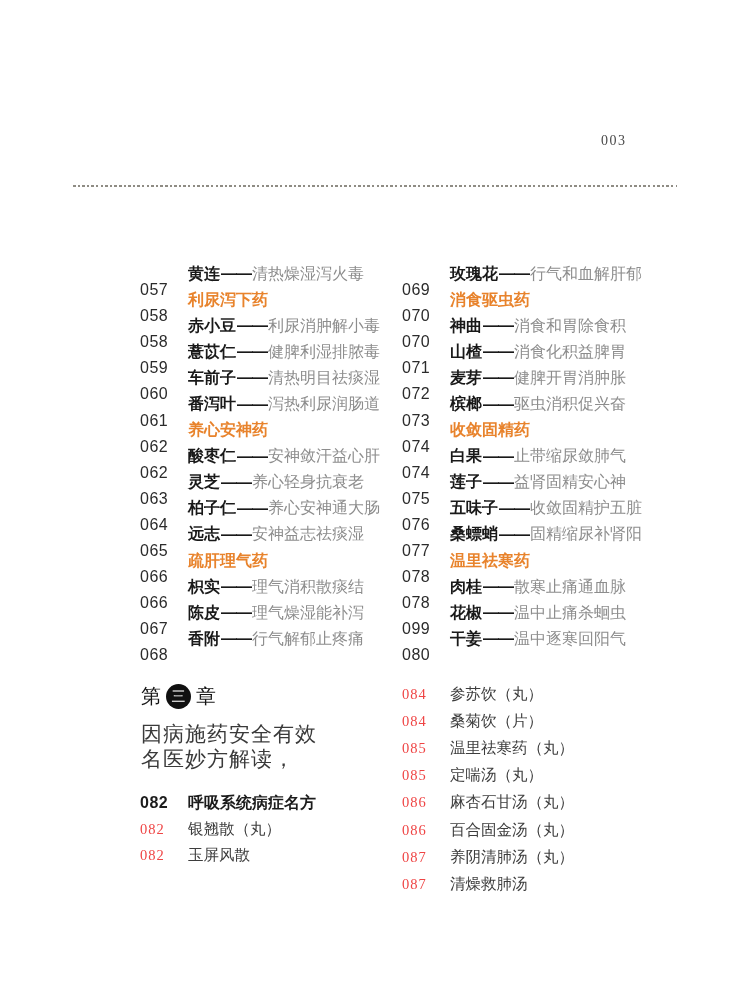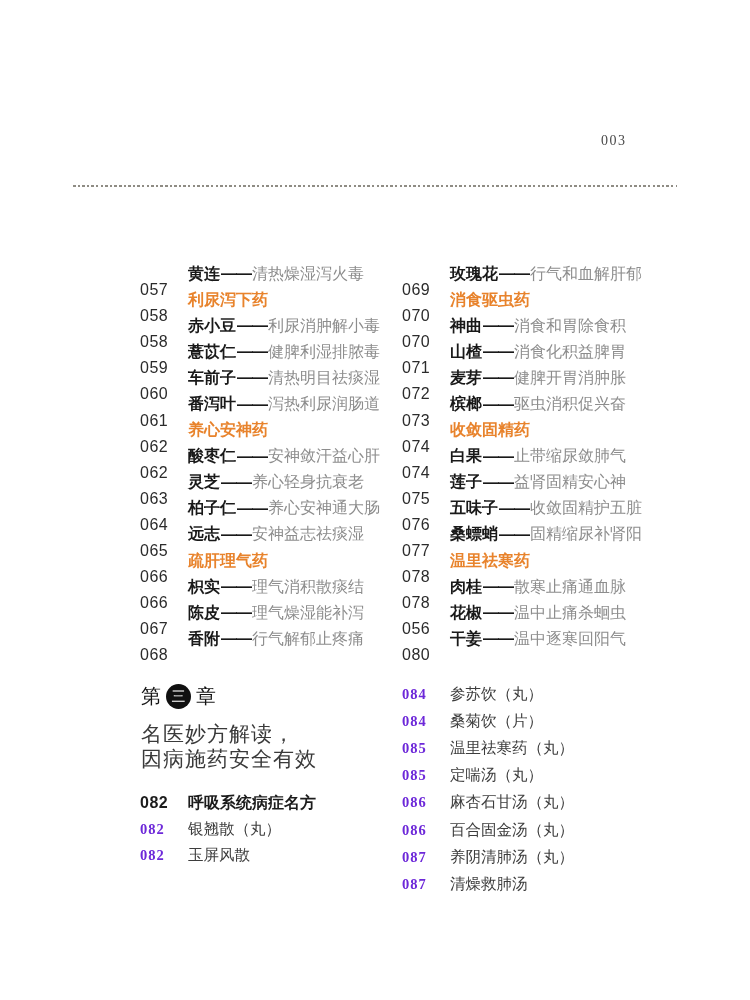--- a/index.html
+++ b/index.html
@@ -42,21 +42,21 @@
 
   
   .bottom-left  { position:absolute; left:140px; top:790px; }
   .bottom-right { position:absolute; left:402px; top:681px; }
   .sec-heading { display:flex; align-items:center; height:26px; font-size:16px; font-weight:bold; color:#1c1c1c; white-space:nowrap; }
   .sec-heading .num { flex:0 0 48px; width:48px; letter-spacing:0.5px; }
   .f-row { display:flex; align-items:center; height:26.5px; white-space:nowrap; }
   .bottom-right .f-row { height:27.1px; }
   .fnum {
     flex:0 0 48px; width:48px;
-    font-family:"Liberation Serif", serif; font-size:14.5px; color:#6d28d9; letter-spacing:1px;font-weight:bold;
+    font-family:"Liberation Serif", serif; font-size:14.5px; color:#ef4444; letter-spacing:1px;
   }
   .flbl { font-size:15.5px; color:#3d3d3d; }
 </style>
 </head>
 <body>
 
 <div class="page">
 
   <div class="page-num">003</div>
 
@@ -288,21 +288,21 @@
       <div class="toc-row">
     <span class="num">078</span>
     <span class="entry">
           <span class="name">肉桂</span>
           <span class="dash">——</span>
           <span class="desc">散寒止痛通血脉</span>
         </span>
 
   </div>
       <div class="toc-row">
-    <span class="num">056</span>
+    <span class="num">099</span>
     <span class="entry">
           <span class="name">花椒</span>
           <span class="dash">——</span>
           <span class="desc">温中止痛杀蛔虫</span>
         </span>
 
   </div>
       <div class="toc-row">
     <span class="num">080</span>
     <span class="entry">
@@ -314,22 +314,22 @@
   </div>
     </div>
 
   <div class="chapter">
     <div class="ch-line">
       <span>第</span>
       <span class="circle">三</span>
       <span>章</span>
     </div>
     <div class="ch-title">
+      <div>因病施药安全有效</div>
       <div>名医妙方解读，</div>
-      <div>因病施药安全有效</div>
     </div>
   </div>
 
   <div class="bottom-left">
     <div class="sec-heading">
       <span class="num">082</span>
       <span class="lbl">呼吸系统病症名方</span>
     </div>
     <div>
         <div class="f-row">

